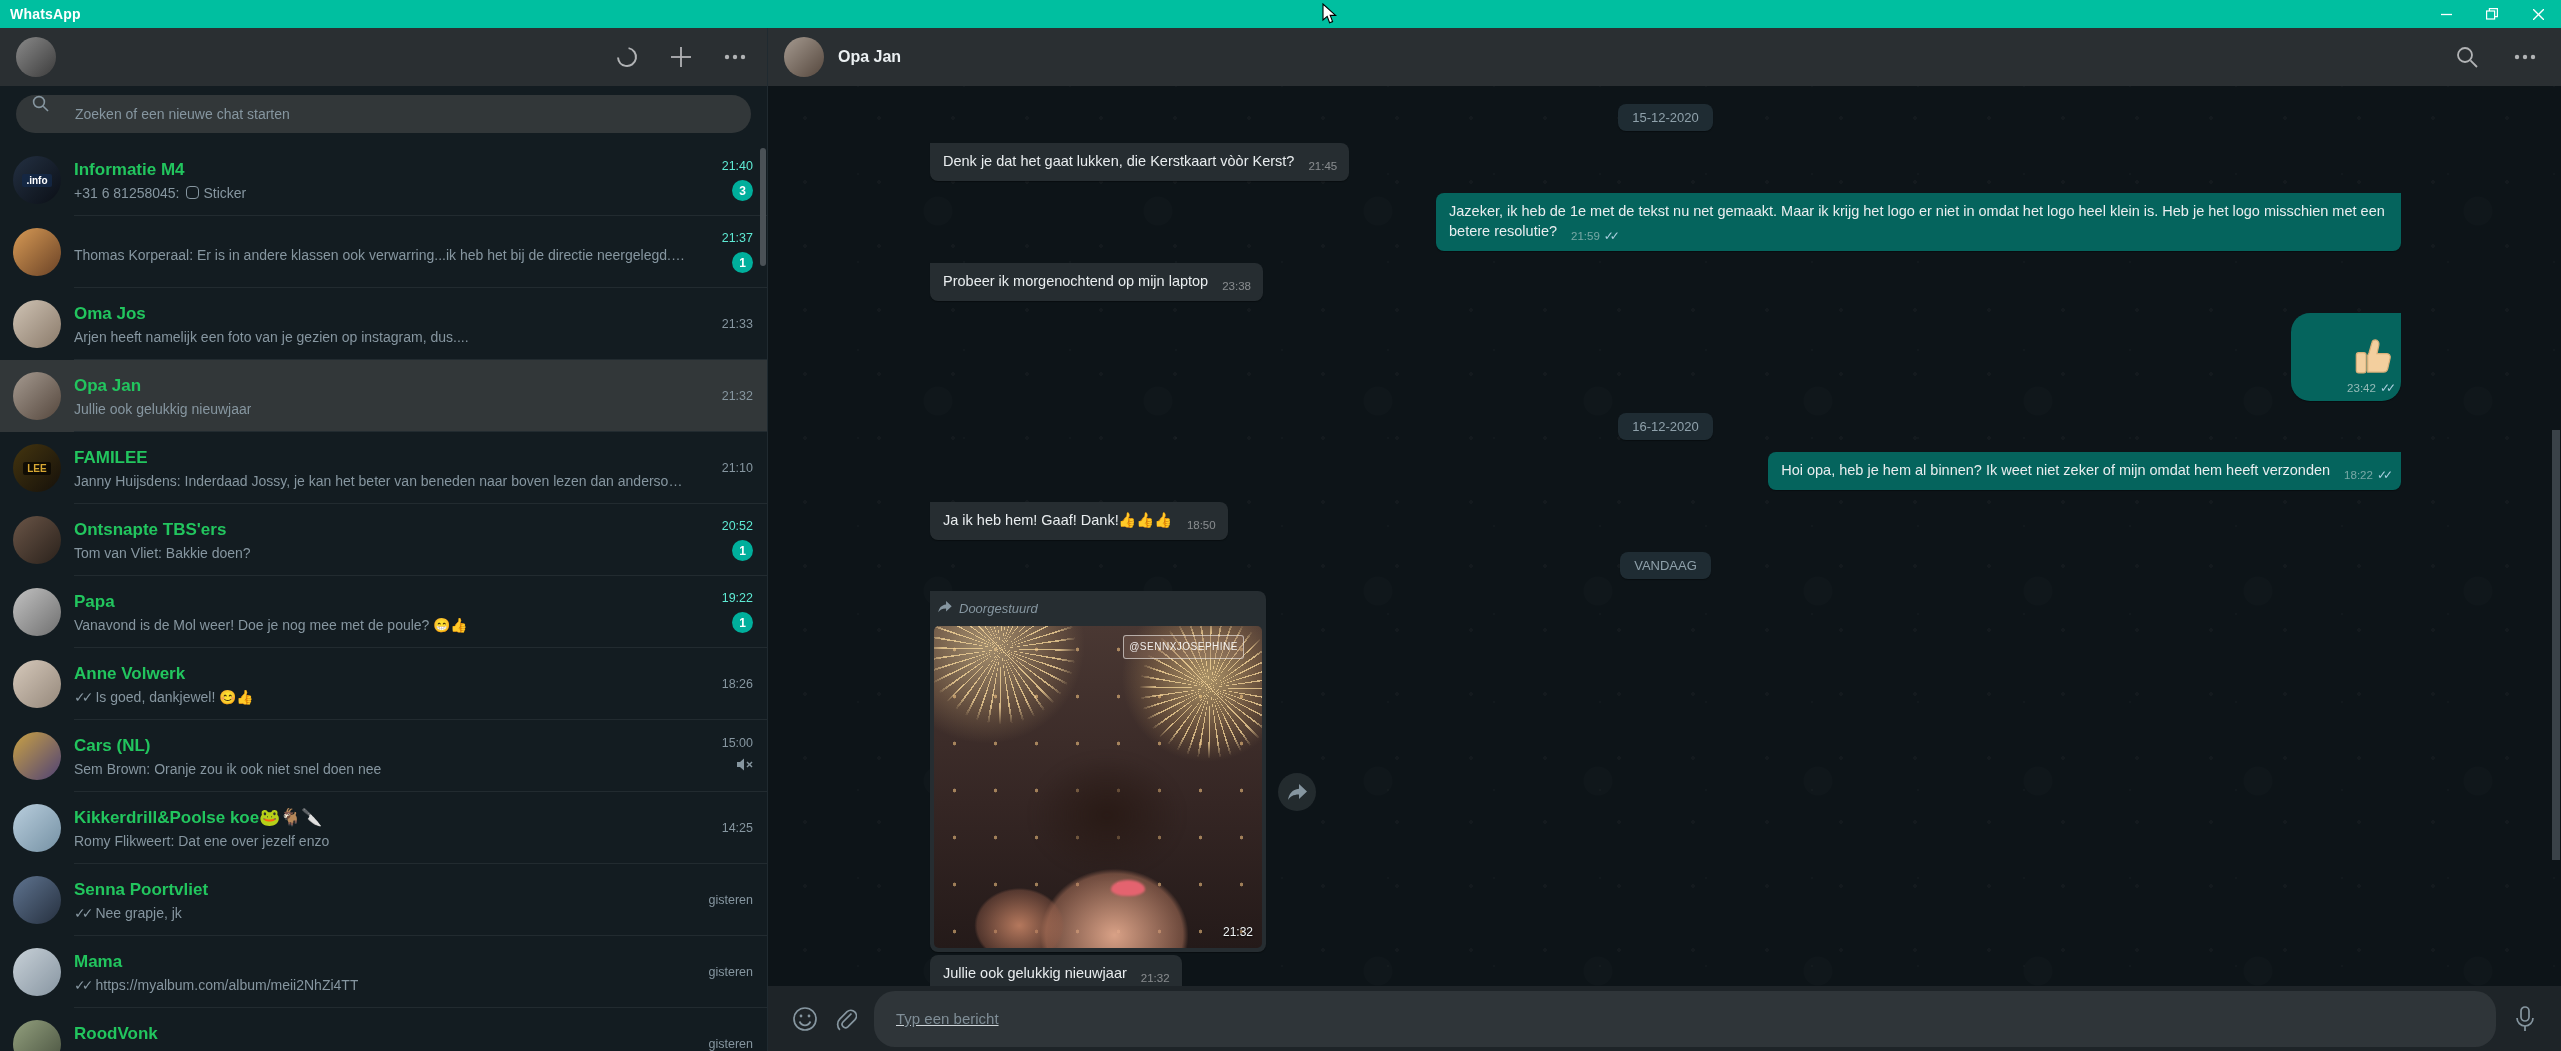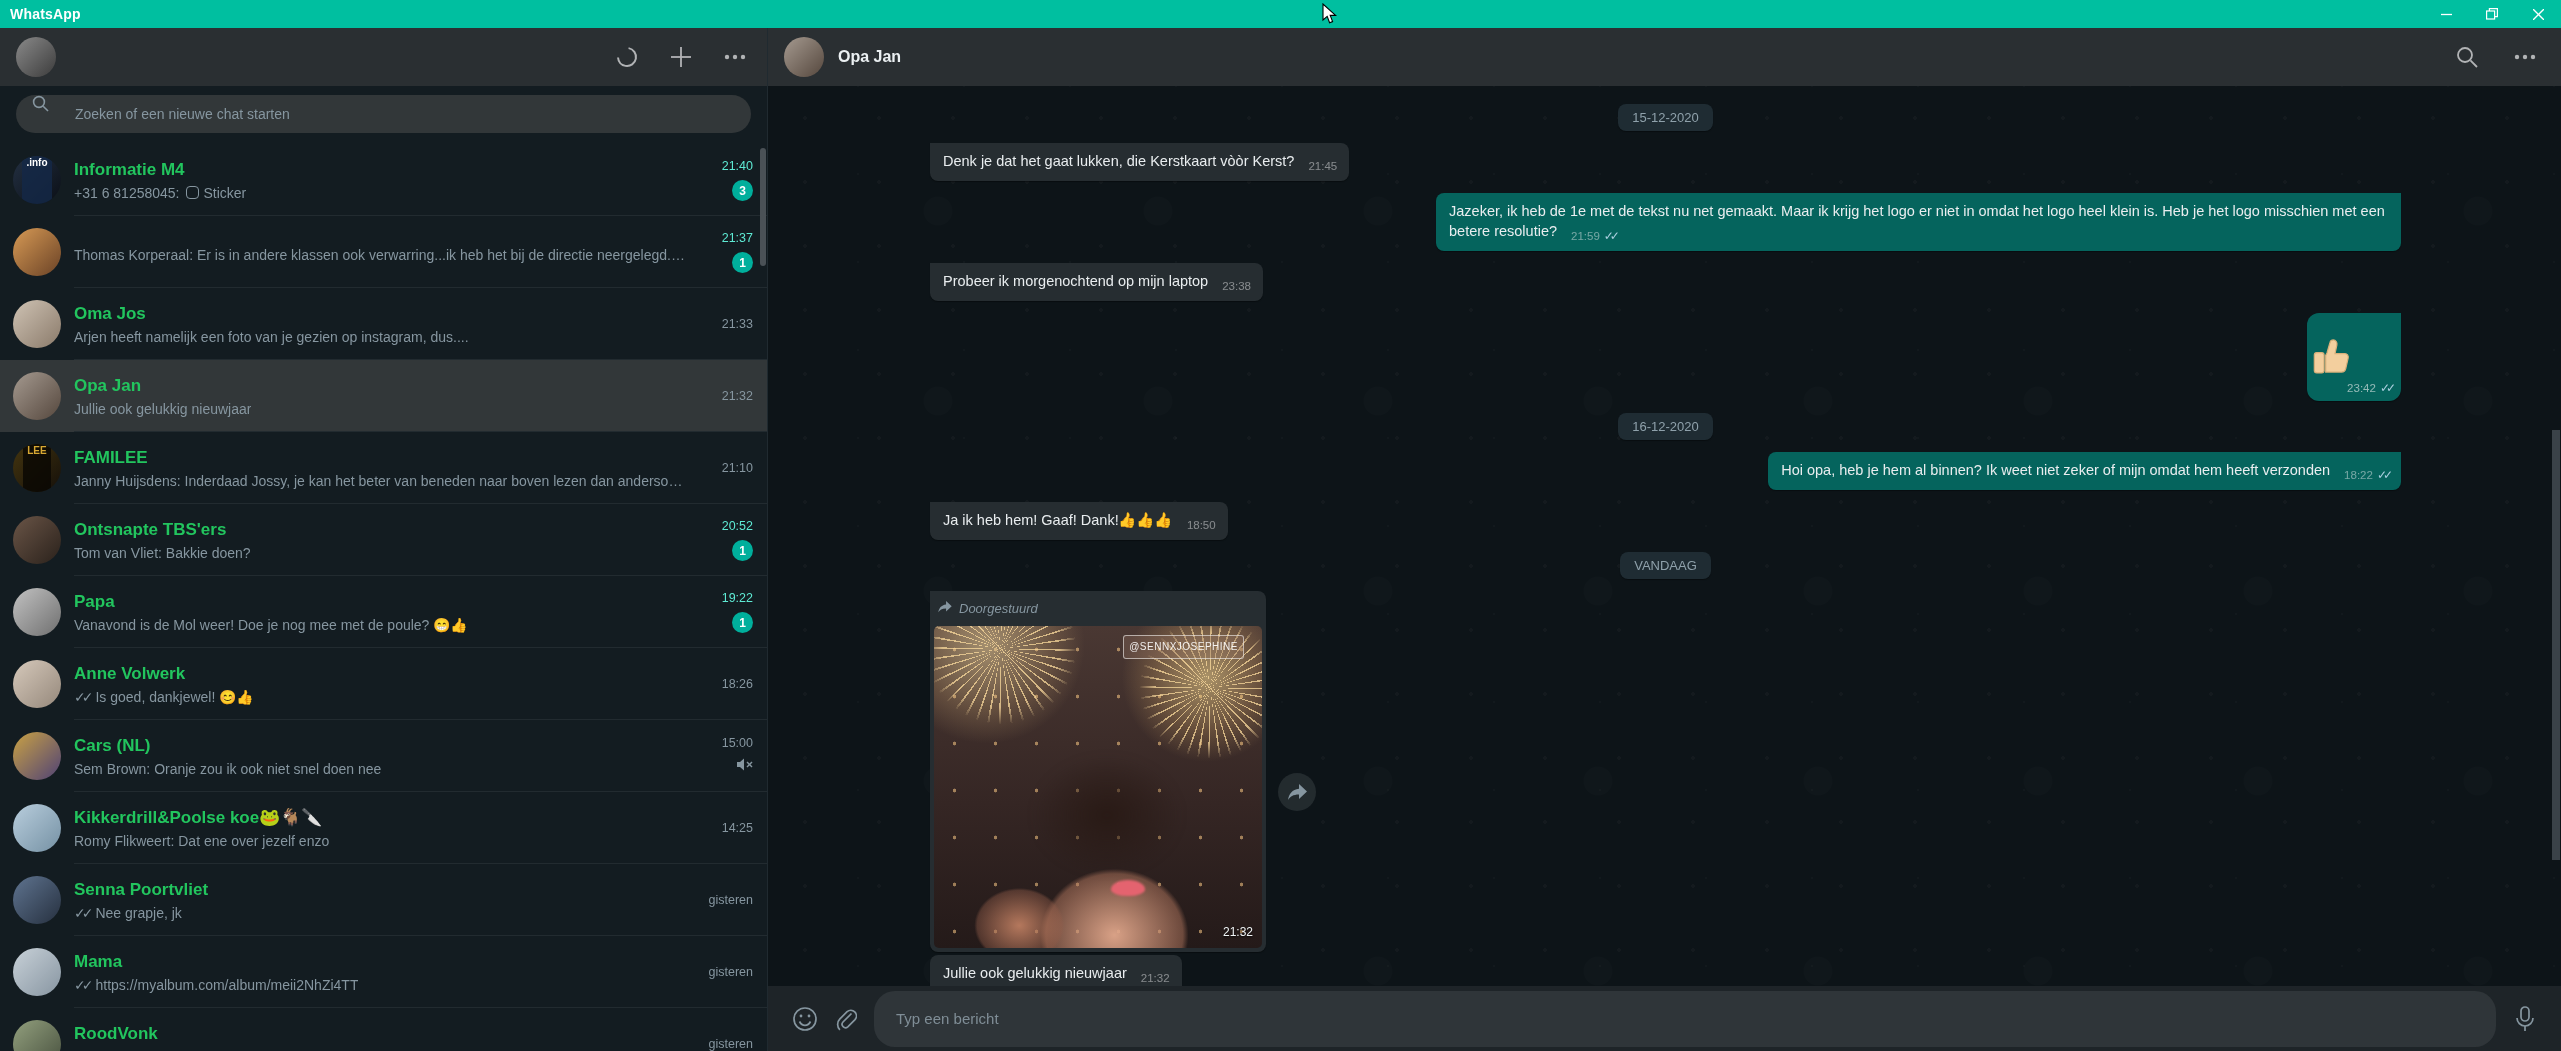--- a/index.html
+++ b/index.html
@@ -30,21 +30,21 @@
   .search-pill{height:38px;background:#323739;border-radius:19px;display:flex;padding:0 16px;}
   .search-pill svg{flex:none;color:#8696a0;}
   .search-pill input{flex:1;background:transparent;border:none;outline:none;color:#d1d7db;font-size:14px;margin-left:24px;}
   .search-pill input::placeholder{color:#8696a0;}
 
   
   .chat-list{flex:1;overflow:hidden;position:relative;}
   .row{height:72px;display:flex;align-items:center;padding:0 14px 0 13px;position:relative;cursor:pointer;}
   .row.selected{background:#323739;}
   .row::after{content:"";position:absolute;left:74px;right:0;bottom:0;height:1px;background:#222b30;}
-  .row .avatar{width:48px;height:48px;border-radius:50%;flex:none;position:relative;display:flex;justify-content:center;overflow:hidden;}
+  .row .avatar{width:48px;height:48px;border-radius:50%;flex:none;position:relative;display:flex;align-items:center;justify-content:center;overflow:hidden;}
   .avatar-label{font-size:10px;font-weight:bold;color:#fff;background:rgba(20,40,70,.85);padding:1px 4px;border-radius:2px;}
   .row .mid{flex:1;margin-left:13px;min-width:0;padding-right:10px;}
   .row .name{font-size:17px;font-weight:bold;color:#22c55e;white-space:nowrap;overflow:hidden;text-overflow:ellipsis;}
   .row .preview{font-size:14px;color:#8696a0;margin-top:5px;white-space:nowrap;overflow:hidden;text-overflow:ellipsis;display:flex;align-items:center;}
   .row .preview .ptext{overflow:hidden;text-overflow:ellipsis;white-space:nowrap;}
   .ticks{letter-spacing:-4px;margin-right:6px;color:#8696a0;flex:none;}
   .sticker-ico{display:inline-block;width:13px;height:13px;border:1.5px solid #8696a0;border-radius:4px;margin:0 5px 0 6px;flex:none;}
   .row .rightcol{display:flex;flex-direction:column;align-items:flex-end;justify-content:center;gap:7px;min-width:58px;}
   .row .time{font-size:12.5px;color:#8696a0;}
   .row .time.unread{color:#5eead4;}
@@ -70,21 +70,21 @@
   .msg-row{display:flex;margin-bottom:12px;}
   .msg-row.out{justify-content:flex-end;}
   .chip-row{display:flex;justify-content:center;margin:2px 0 12px;}
   .chip{background:#1f2c33;color:#8fa1ab;font-size:13px;padding:6px 14px;border-radius:8px;box-shadow:0 1px 1px rgba(0,0,0,.35);}
   .bubble{max-width:965px;background:#262d31;color:#e9edef;font-size:14.5px;line-height:20px;padding:8px 12px 9px 13px;border-radius:8px;box-shadow:0 1px 1px rgba(0,0,0,.35);position:relative;}
   .msg-row.in .bubble.first{border-top-left-radius:0;}
   .msg-row.out .bubble{background:#05645d;}
   .msg-row.out .bubble.first{border-top-right-radius:0;}
   .btime{display:inline-block;font-size:11.5px;color:rgba(241,241,242,.48);margin-left:14px;transform:translateY(4px);white-space:nowrap;}
   .bticks{letter-spacing:-4px;color:#a9cede;font-size:12px;margin-left:4px;}
-  .sticker-bubble{width:94px;height:88px;background:#05645d;border-radius:12px;border-top-right-radius:0;box-shadow:0 1px 1px rgba(0,0,0,.35);position:relative;display:flex;align-items:center;justify-content:flex-start;}
+  .sticker-bubble{width:110px;height:88px;background:#05645d;border-radius:19px;border-top-right-radius:0;box-shadow:0 1px 1px rgba(0,0,0,.35);position:relative;display:flex;align-items:center;justify-content:flex-end;}
   .sticker-bubble .stime{position:absolute;right:9px;bottom:6px;font-size:11.5px;color:rgba(241,241,242,.6);white-space:nowrap;}
 
   
   .img-stack{display:flex;flex-direction:column;gap:3px;}
   .photo-bubble{background:#262d31;border-radius:8px;border-top-left-radius:0;padding:4px;box-shadow:0 1px 1px rgba(0,0,0,.35);}
   .fwd-label{display:flex;align-items:center;gap:7px;color:#8696a0;font-size:13px;font-style:italic;padding:4px 6px 7px 4px;}
   .photo{width:328px;height:322px;border-radius:5px;position:relative;overflow:hidden;
     background:
       radial-gradient(60px 50px at 26% 93%, rgba(196,130,100,.9), rgba(150,95,75,.4) 70%, transparent 75%),
       radial-gradient(95px 85px at 55% 96%, rgba(226,168,140,.95), rgba(180,120,95,.5) 72%, transparent 78%),
@@ -102,21 +102,21 @@
   .lips{position:absolute;left:54%;bottom:16%;width:34px;height:16px;background:#e4636f;border-radius:50% 50% 50% 50%/60% 60% 40% 40%;filter:blur(1px);}
   .hairline{position:absolute;left:30%;top:40%;width:150px;height:120px;background:radial-gradient(closest-side, rgba(40,25,20,.9), transparent);filter:blur(4px);}
   .watermark{position:absolute;top:9px;right:18px;font-size:10px;color:rgba(255,255,255,.9);border:1px solid rgba(255,255,255,.55);background:rgba(140,110,95,.35);padding:1px 5px;border-radius:3px;letter-spacing:.5px;}
   .photo-time{position:absolute;right:9px;bottom:6px;color:#f0f4f5;font-size:12px;text-shadow:0 1px 2px rgba(0,0,0,.8);}
   .caption-bubble{align-self:flex-start;}
   .share-btn{width:38px;height:38px;border-radius:50%;background:rgba(38,45,49,.9);display:flex;align-items:center;justify-content:center;color:#8696a0;margin-left:12px;align-self:center;flex:none;cursor:pointer;}
 
   
   .composer{height:65px;background:#1e2428;display:flex;align-items:center;padding:0 24px;gap:17px;flex:none;}
   .cicon{color:#8696a0;display:flex;align-items:center;justify-content:center;}
-  .composer input{flex:1;height:56px;background:#2f3539;border:none;outline:none;border-radius:21px;color:#d1d7db;font-size:15px;padding:0 22px;}
+  .composer input{flex:1;height:56px;background:#2f3539;border:none;outline:none;border-radius:21px;color:#d1d7db;font-size:15px;padding:0 22px;text-decoration:underline;}
   .composer input::placeholder{color:#7f8d96;}
 
   .main-scroll{position:absolute;right:1px;top:430px;width:8px;height:430px;background:#3a4248;z-index:40;}
 </style>
 </head>
 <body>
 
 <div class="app">
 
   <div class="titlebar">

